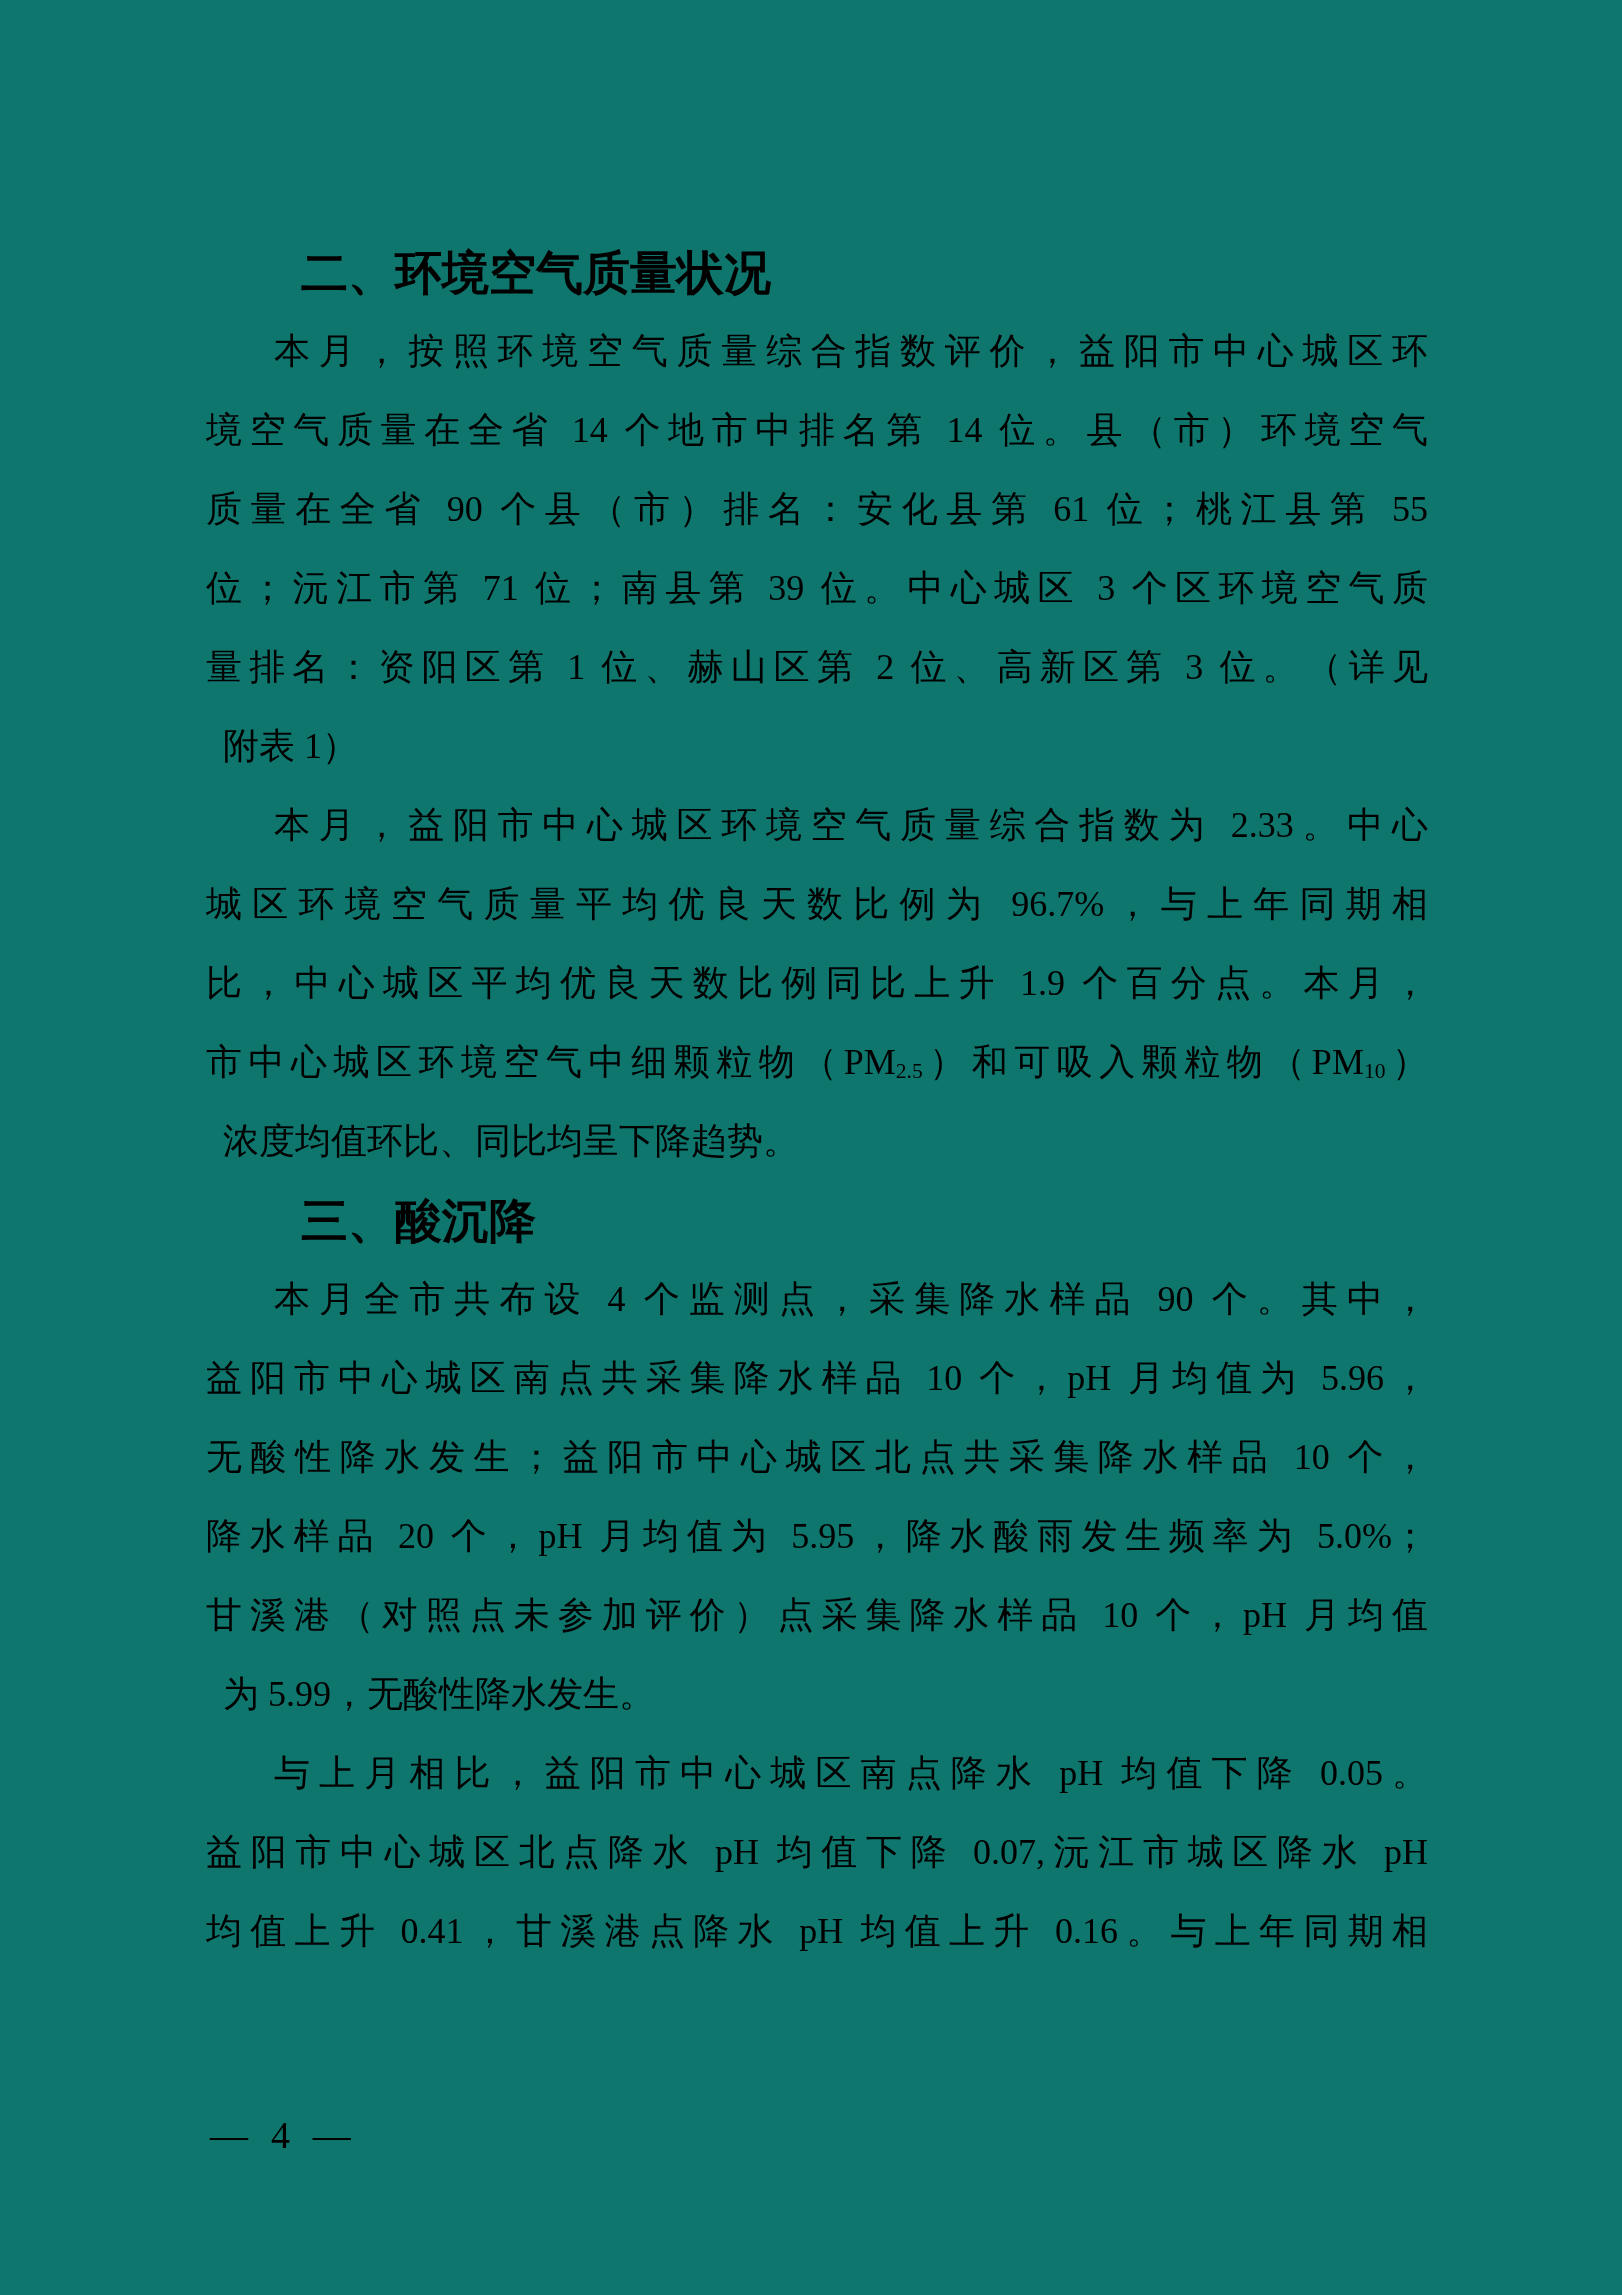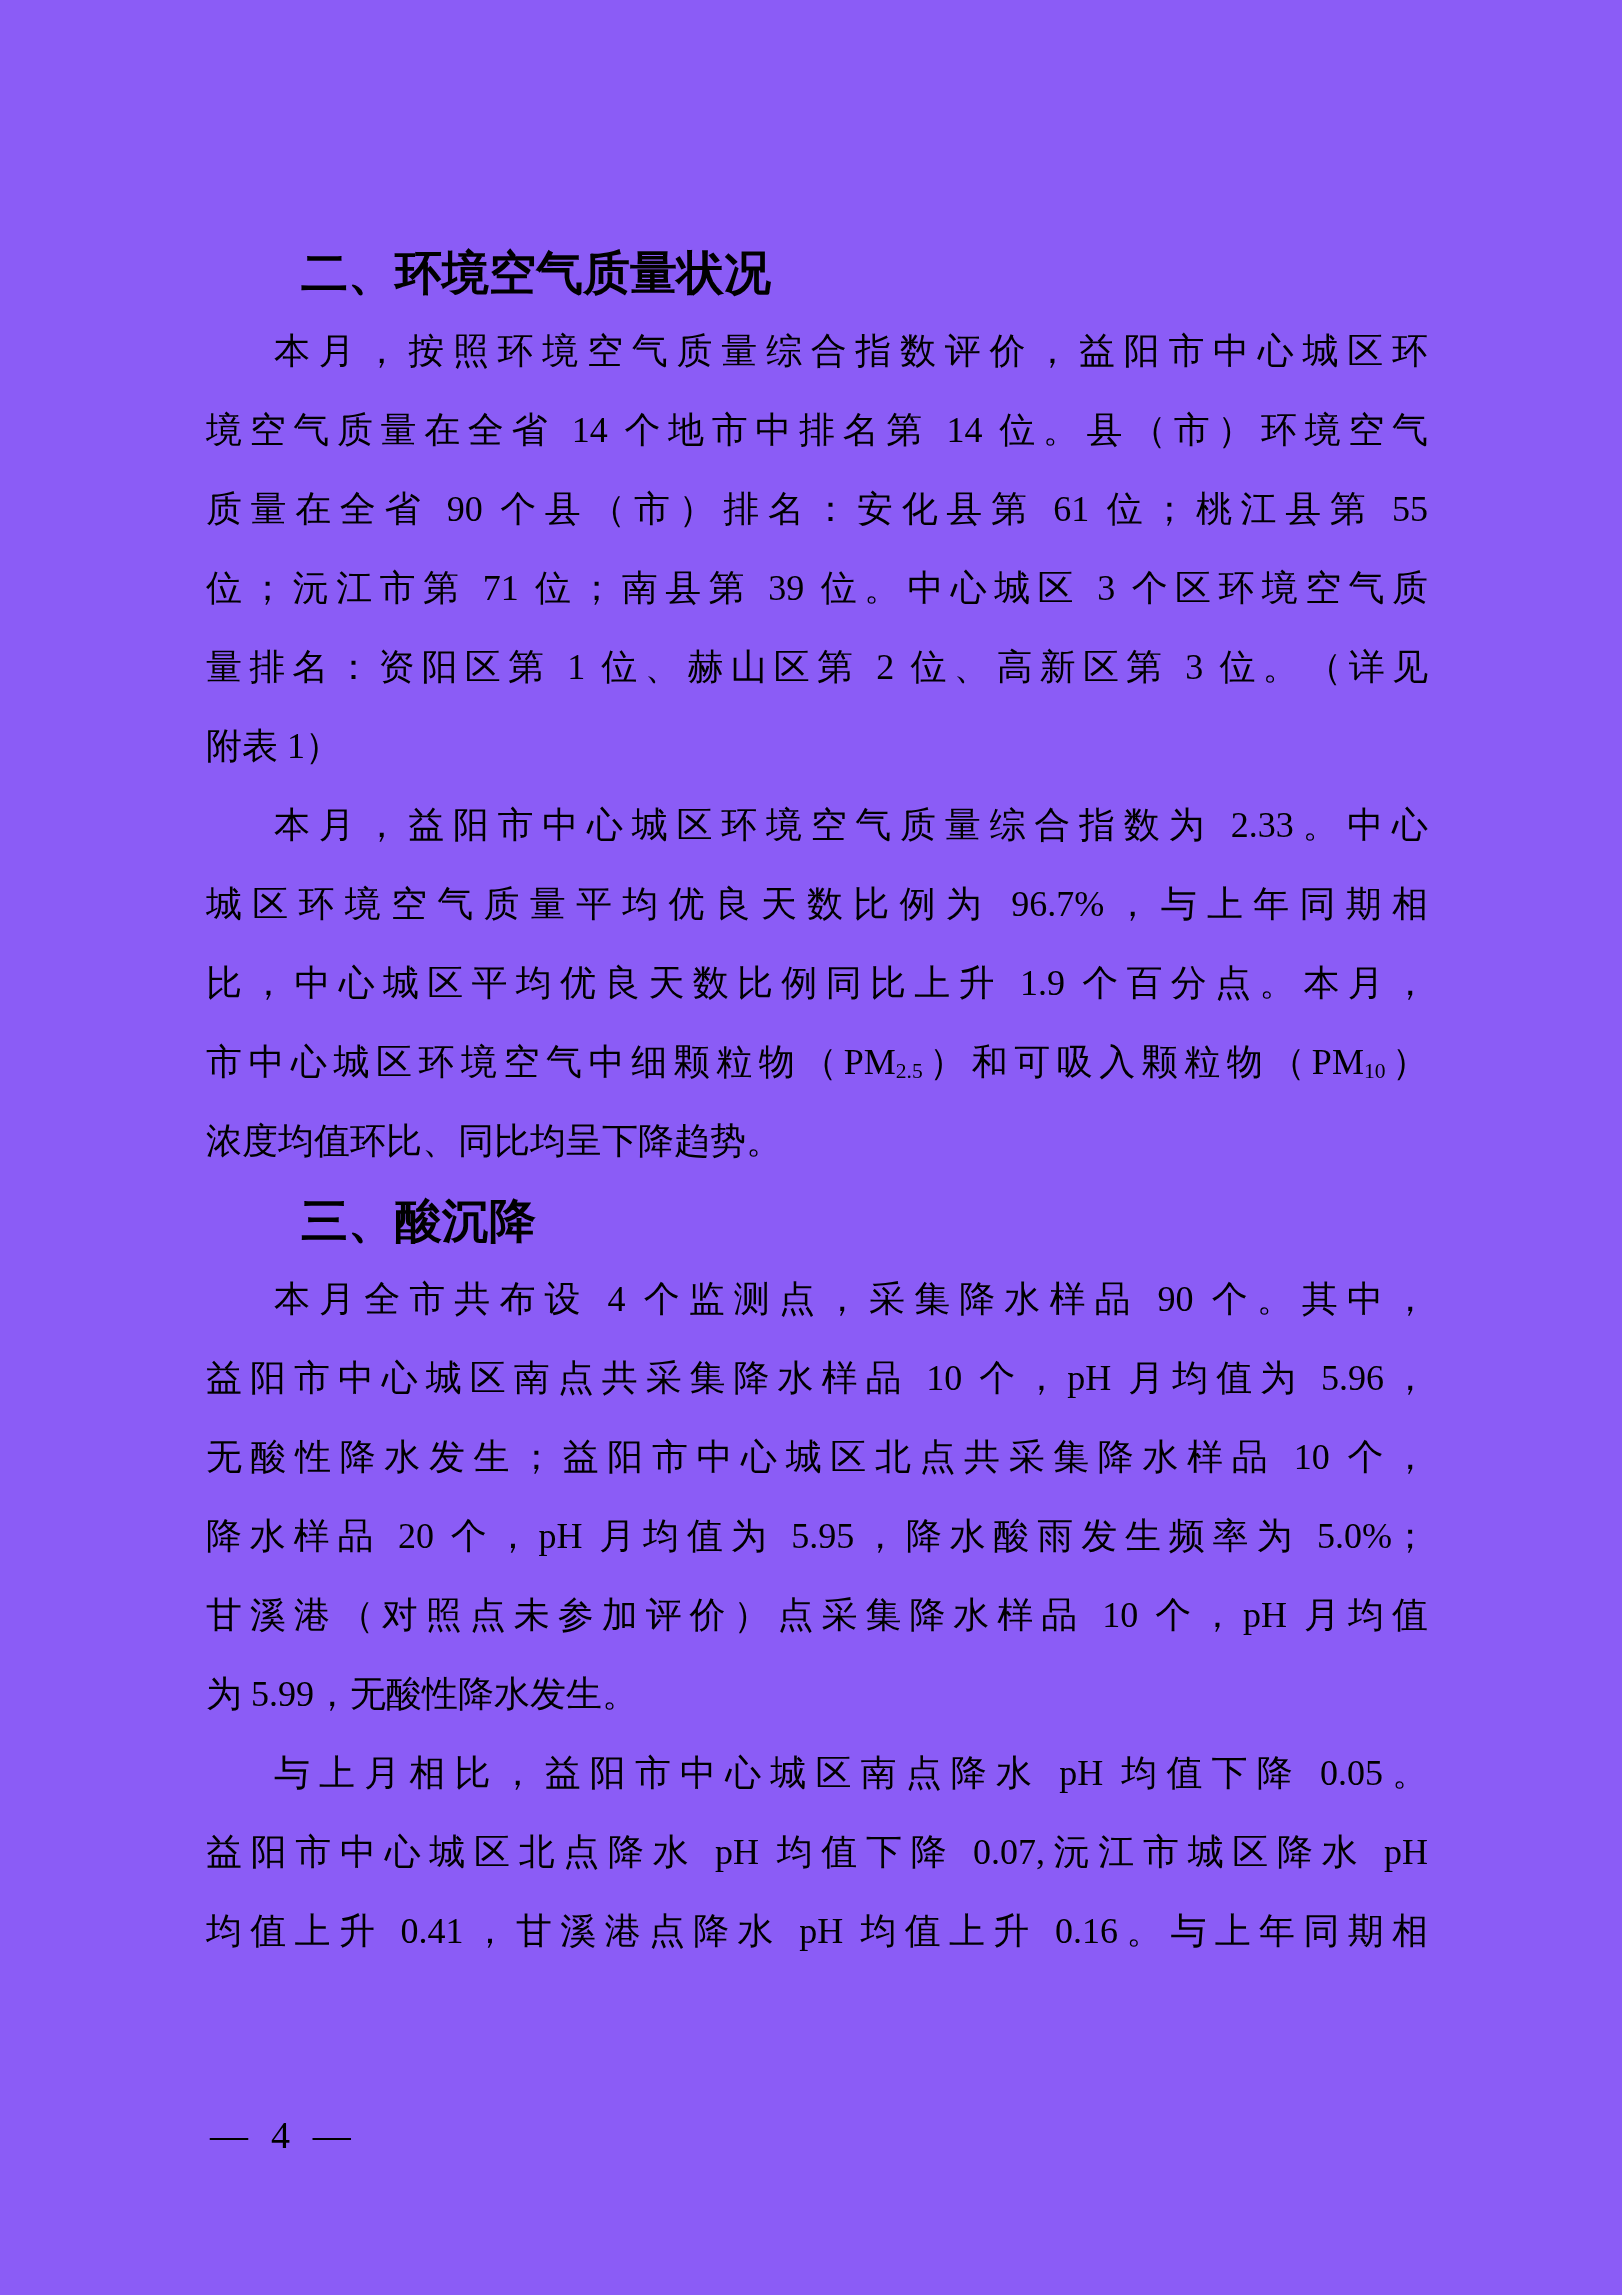--- a/index.html
+++ b/index.html
@@ -8,21 +8,21 @@
     height: 2295px;
     background: #ffffff;
     color: #000000;
     font-family: "Liberation Serif", serif;
     position: relative;
     overflow: hidden;
   }
   .page {
     position: absolute;
     inset: 0;
-    background: #8b5cf6;
+    background: #0f766e;
   }
   .content {
     position: absolute;
     left: 206px;
     top: 233px;
     width: 1222px;
   }
   .heading {
     font-family: "DejaVu Sans", sans-serif;
     font-weight: 700;
@@ -35,21 +35,21 @@
   }
   .para { margin: 0; padding: 0; }
   .line {
     font-size: 36px;
     line-height: 79px;
     text-align: justify;
     text-align-last: justify;
     white-space: nowrap;
   }
   .line.indent { padding-left: 68px; }
-  .line.short { text-align-last: left; }
+  .line.short { text-align-last: left; margin-left: 17px; }
   .pm-sub {
     font-size: 0.6em;
     line-height: 0;
     vertical-align: -0.18em;
   }
   .footer {
     position: absolute;
     left: 210px;
     top: 2112px;
     font-size: 38px;

